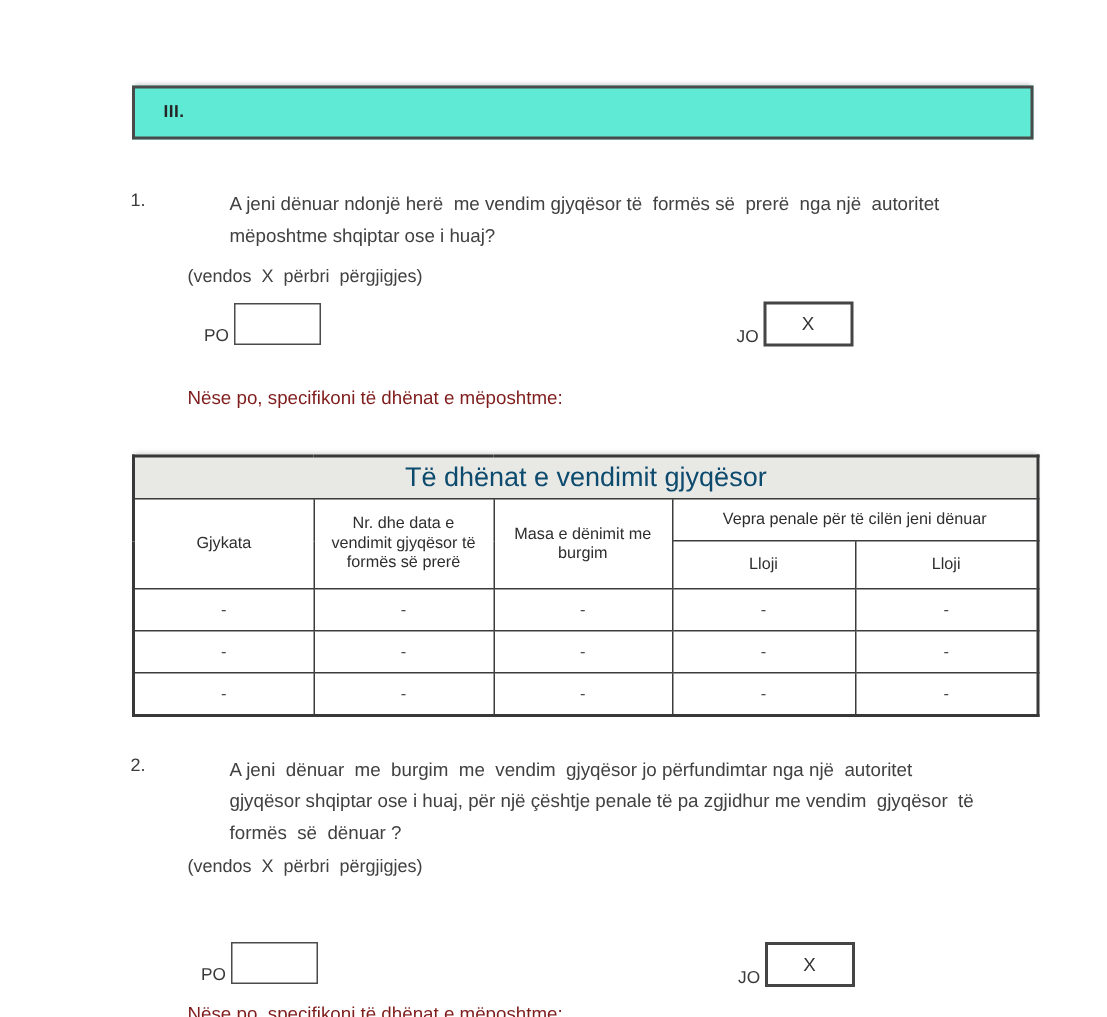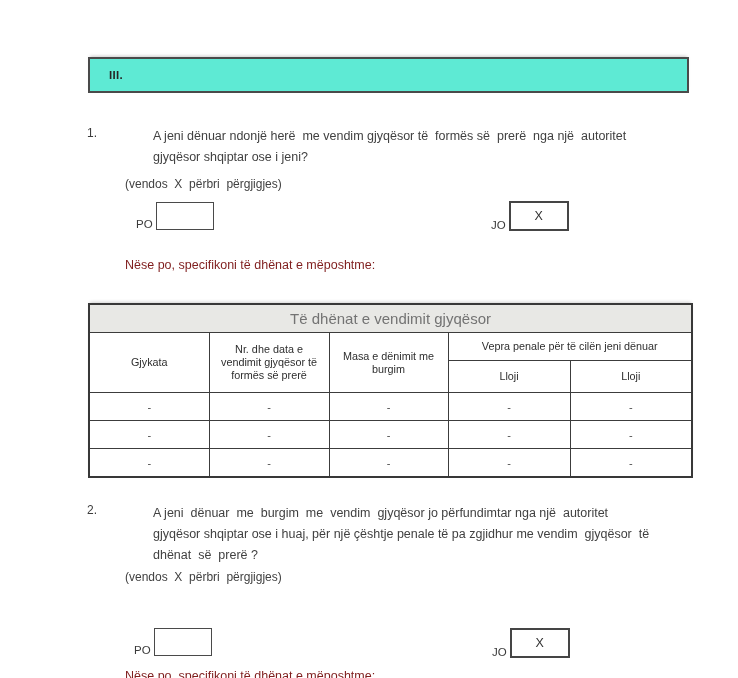--- a/index.html
+++ b/index.html
@@ -119,22 +119,22 @@
   }
   .jtable th, .jtable td {
     border: 1.5px solid #3c3c3c;
     font-weight: 400;
     text-align: center;
     vertical-align: middle;
     padding: 1px 4px;
   }
   .jtable .title-row th {
     background: #e8e8e5;
-    font-size: 15px;
-    color: #737373;
+    font-size: 18px;
+    color: #0c4a6e;
     height: 25px;
   }
   .jtable .hdr {
     font-size: 10.8px;
     line-height: 13px;
     color: #2e2e2e;
   }
   .jtable .vepra-row th { height: 25px; }
   .jtable .sub-row th { height: 29px; }
   .jtable tbody td {
@@ -148,21 +148,21 @@
 
 <div class="page">
 
   <div class="section-box">
     <span class="sec-num">III.</span>
   </div>
 
   <div class="qnum" style="top:126px;">1.</div>
   <div class="qtext" style="top:126px;">
     <div class="line">A jeni dënuar ndonjë herë  me vendim gjyqësor të  formës së  prerë  nga një  autoritet</div>
-    <div class="line">gjyqësor shqiptar ose i jeni?</div>
+    <div class="line">mëposhtme shqiptar ose i huaj?</div>
   </div>
   <div class="instr" style="top:177px;">(vendos  X  përbri  përgjigjes)</div>
 
   <div class="answer-group" style="left:136px; top:202px;">
     <span class="answer-label">PO</span>
     <div class="answer-box">
       <span></span>
     </div>
   </div>
   <div class="answer-group" style="left:491px; top:201px;">
@@ -219,21 +219,21 @@
         <td>-</td>
         <td>-</td>
       </tr>
     </tbody>
   </table>
 
   <div class="qnum" style="top:503px;">2.</div>
   <div class="qtext" style="top:503px;">
     <div class="line">A jeni  dënuar  me  burgim  me  vendim  gjyqësor jo përfundimtar nga një  autoritet</div>
     <div class="line">gjyqësor shqiptar ose i huaj, për një çështje penale të pa zgjidhur me vendim  gjyqësor  të</div>
-    <div class="line">dhënat  së  prerë ?</div>
+    <div class="line">formës  së  dënuar ?</div>
   </div>
   <div class="instr" style="top:570px;">(vendos  X  përbri  përgjigjes)</div>
 
   <div class="answer-group" style="left:134px; top:628px;">
     <span class="answer-label">PO</span>
     <div class="answer-box">
       <span></span>
     </div>
   </div>
   <div class="answer-group" style="left:492px; top:628px;">

